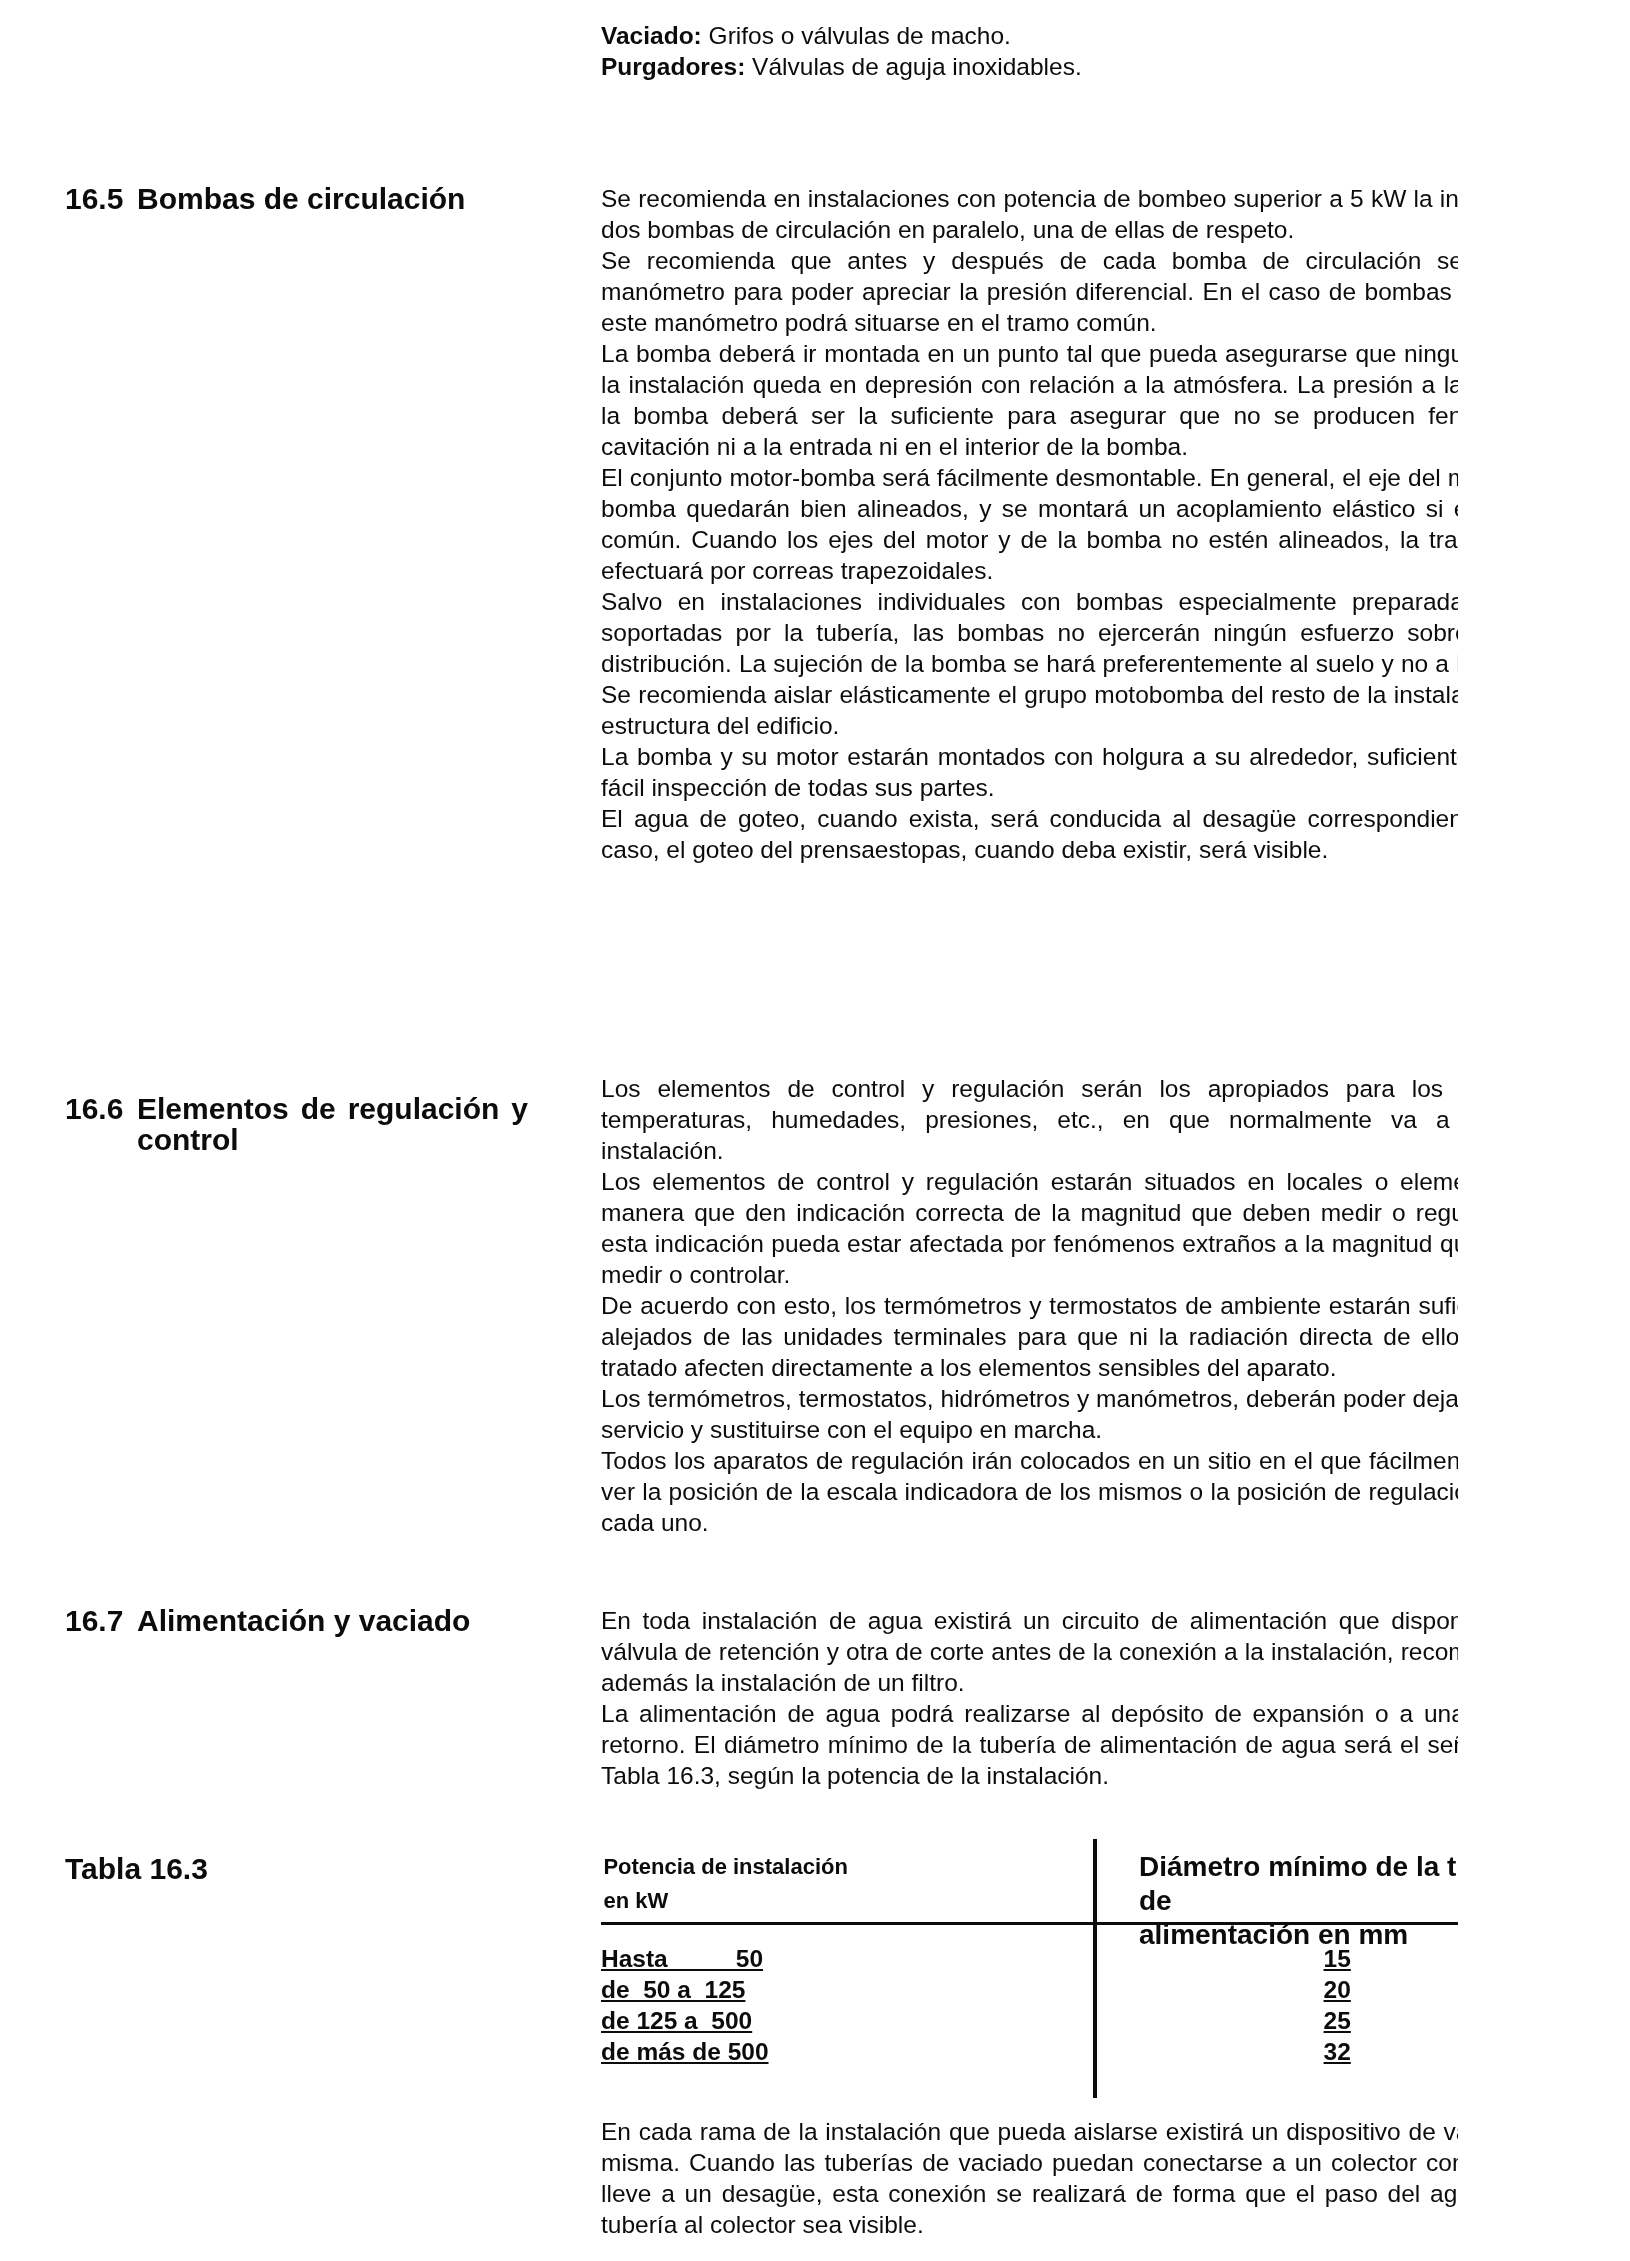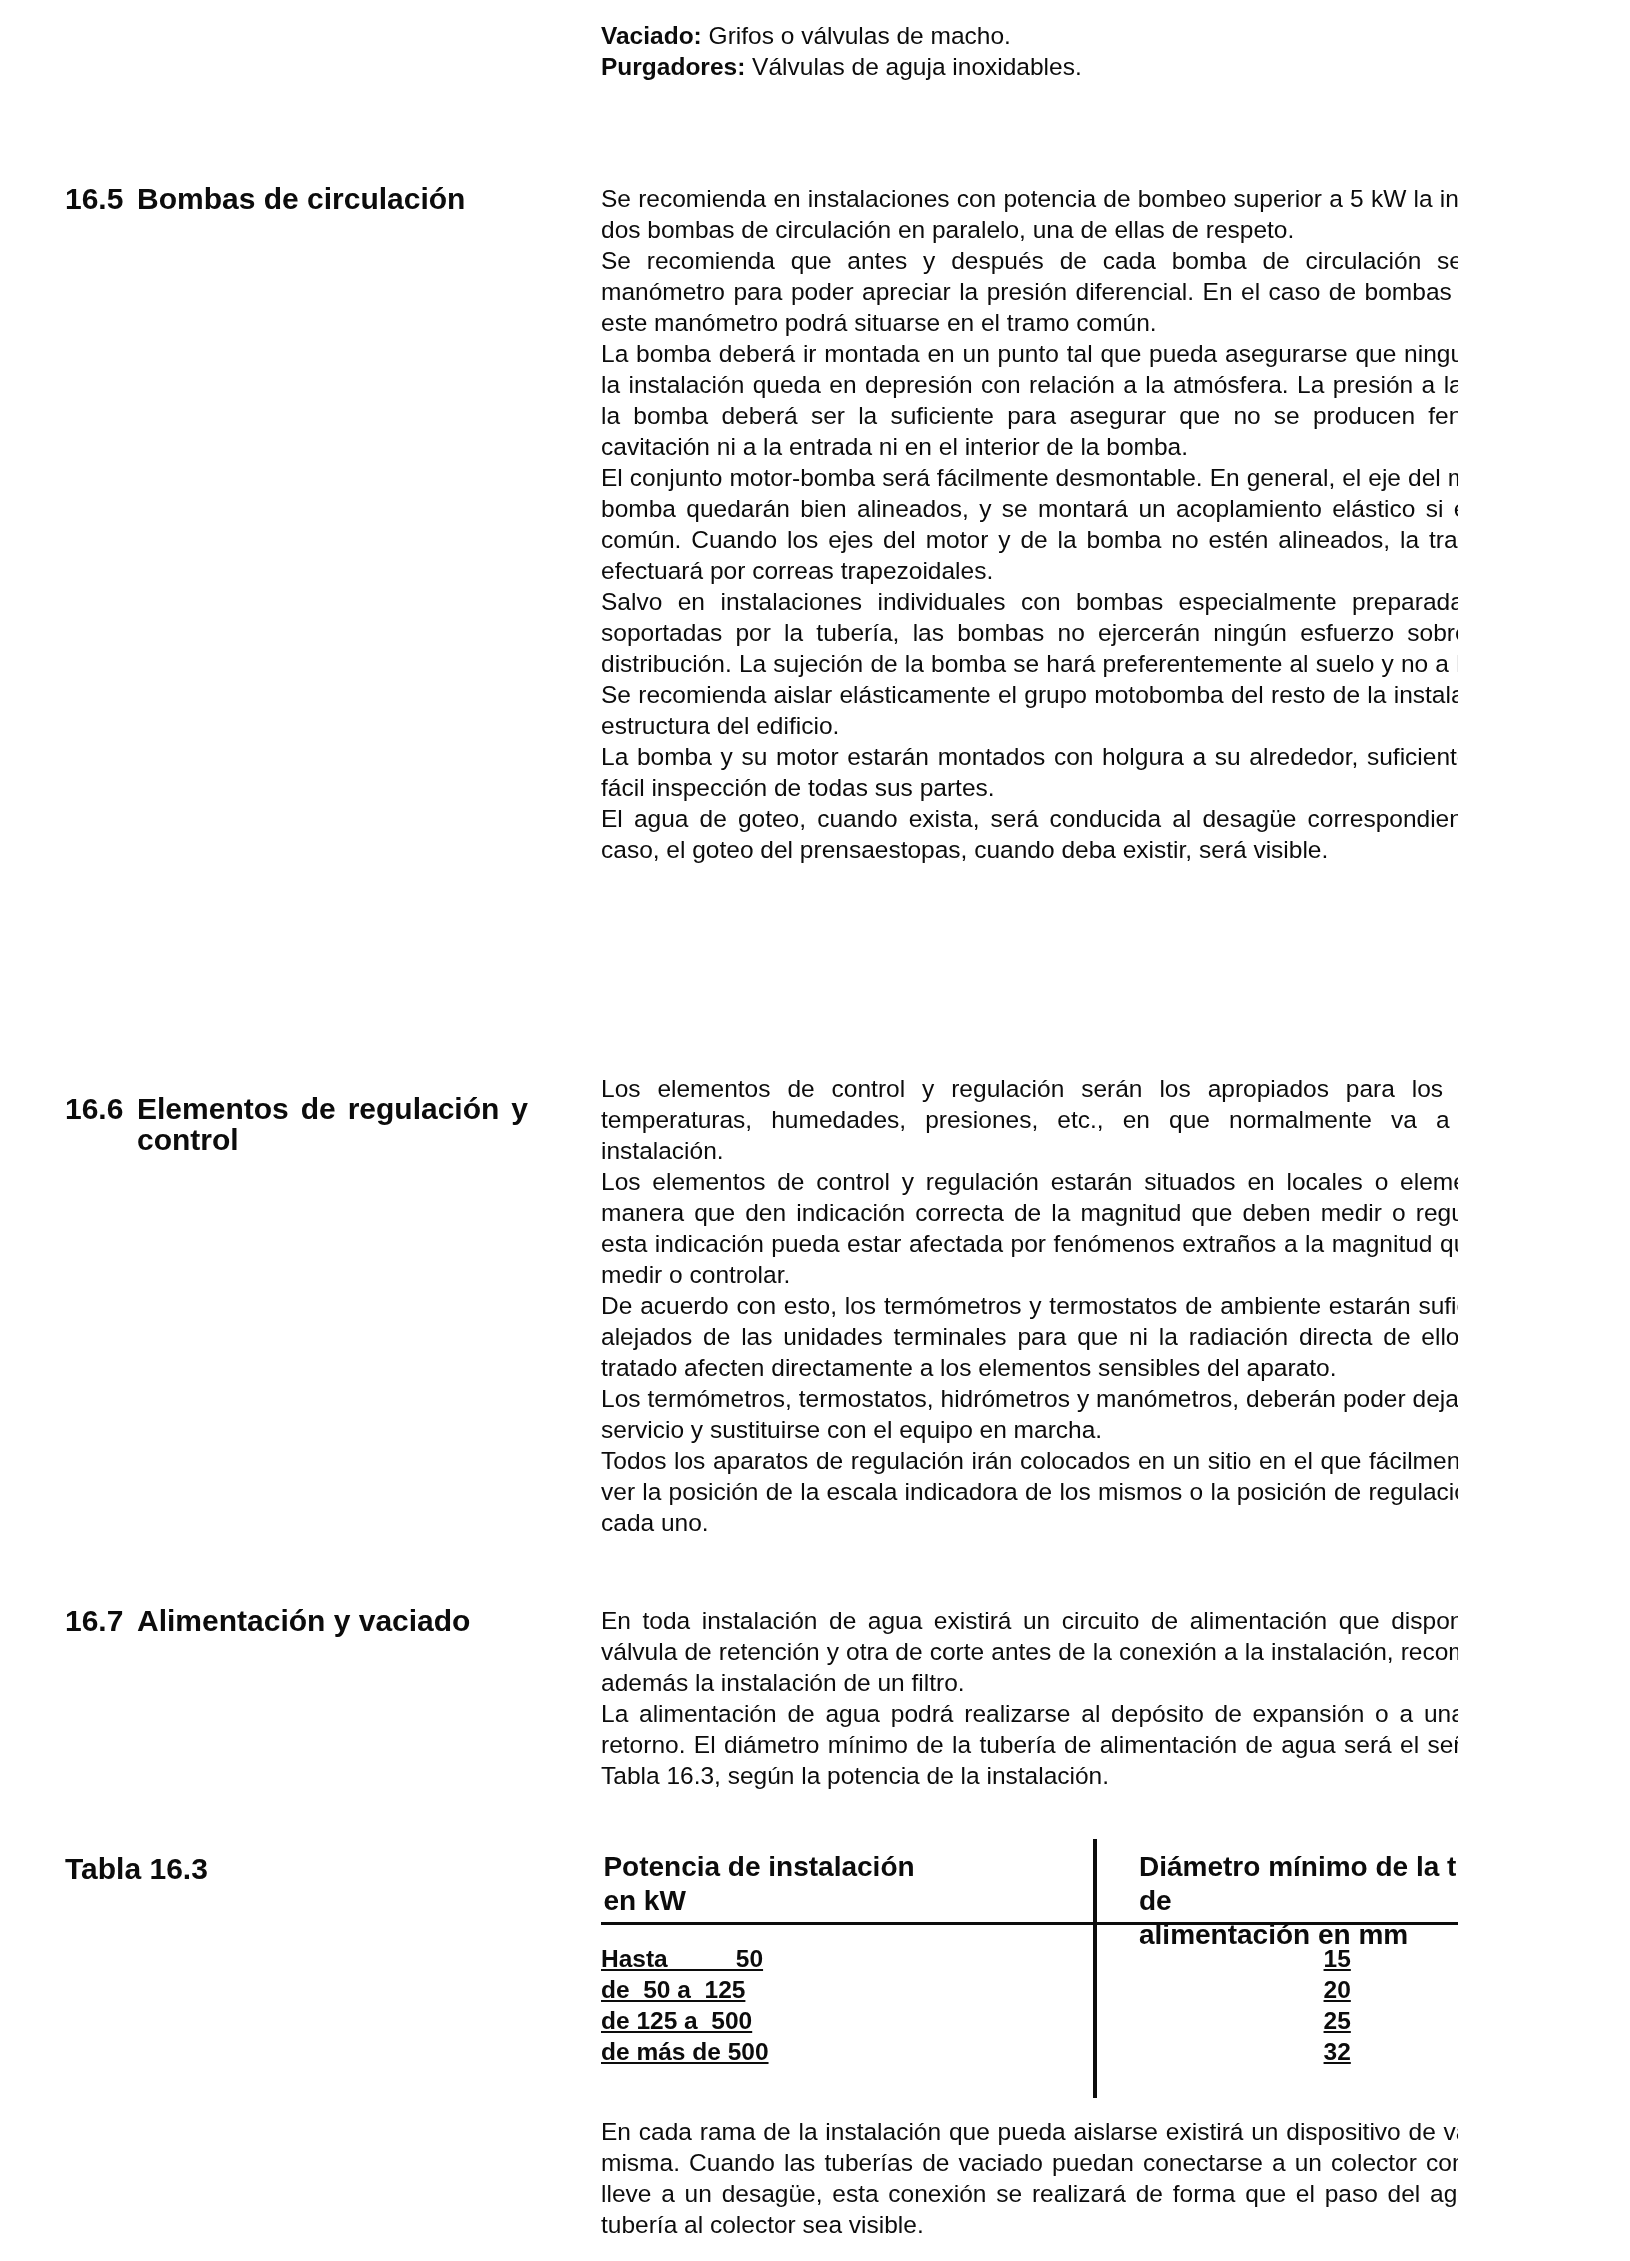--- a/index.html
+++ b/index.html
@@ -59,21 +59,21 @@
     top: 85px;
     width: 989px;
     height: 3.3px;
     background: #0c0c0c;
   }
   .thead-kw {
     position: absolute;
     left: 2.4px;
     top: 13px;
     width: 457px;
-    font-size: 28px;
+    font-size: 22px;
     line-height: 34px;
     font-weight: bold;
   }
   .thead-diam {
     position: absolute;
     left: 538px;
     top: 13px;
     width: 440px;
     font-size: 28px;
     line-height: 34px;

